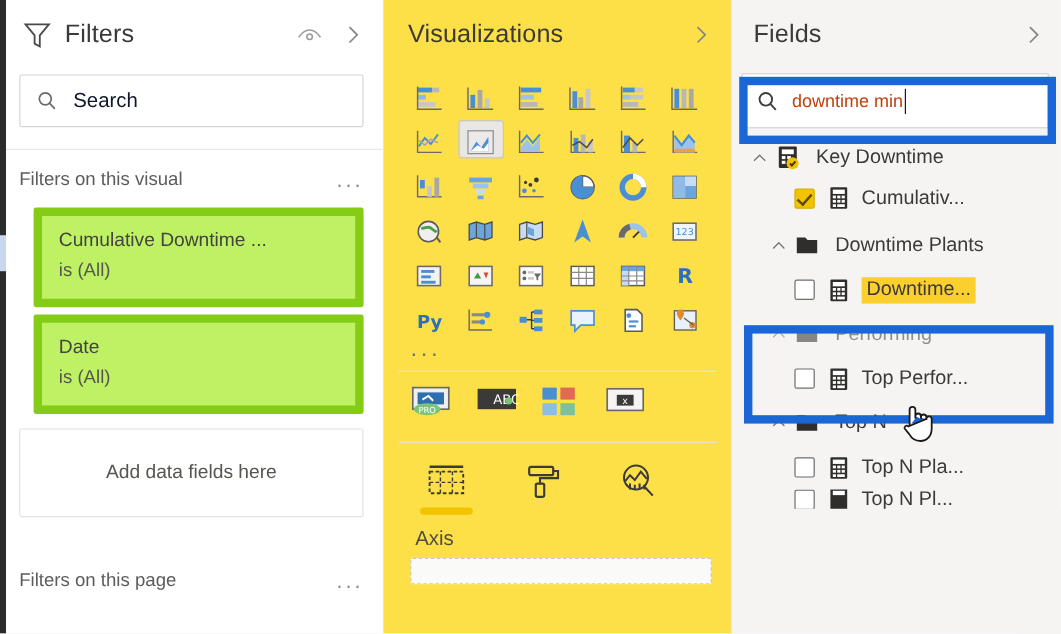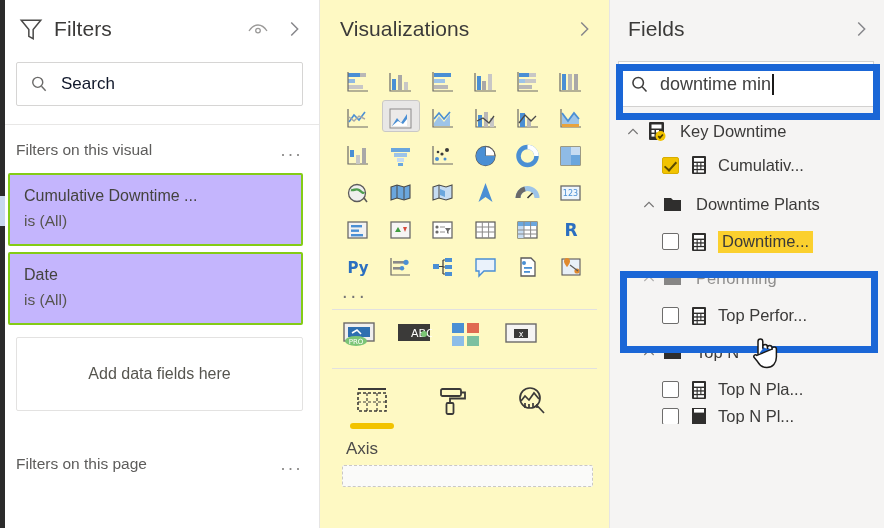--- a/index.html
+++ b/index.html
@@ -75,43 +75,43 @@
   }
   .sect-label {
     display: flex; align-items: center;
     padding: 16px 16px 8px 16px;
     font-size: 15.5px; color: #5d5c5b;
   }
   .sect-label .spacer { flex: 1 1 auto; }
   .dots { color: #8a8988; font-size: 18px; letter-spacing: 2.5px; line-height: 10px; }
 
   .filter-card {
-    margin: 6px 16px 0 8px;
-    border: 2px solid #84cc16;
+    margin: 6px 16px 0 28px;
+    border: 7px solid #84cc16;
     border-radius: 2px;
-    background: #c4b5fd;
+    background: #bef264;
     padding: 12px 14px 14px 14px;
   }
   .fc-title { font-size: 16px; color: #44433f; margin-bottom: 7px; }
   .fc-sub { font-size: 15.5px; color: #56554f; }
 
   .dropzone {
     margin: 12px 16px 0 16px;
     border: 1px solid #e3e2e1;
     border-radius: 2px;
     height: 74px;
     display: flex; align-items: center; justify-content: center;
     font-size: 16px; color: #56554f;
     background: #fff;
   }
 
   
   .vis-pane {
     width: 290px; height: 528px;
-    background: #fef9c3;
+    background: #fde047;
     border-right: 1px solid #e6e5e4;
     flex: 0 0 290px;
     position: relative;
   }
   .vis-head {
     display: flex; align-items: center;
     height: 58px;
     padding: 0 14px 0 20px;
   }
   .vis-head .spacer { flex: 1 1 auto; }
@@ -179,21 +179,21 @@
 
   .fsearch-outer {
     margin: 3px 10px 0 8px;
     background: #ffffff;
     border: 1px solid #d2d1d0;
     height: 46px;
     display: flex; align-items: center;
     padding: 0 10px;
   }
   .fsearch-outer .mag { width: 21px; height: 21px; color: #3f3e3d; margin-right: 10px; }
-  .fsearch-text { font-size: 18px; color: #404040; white-space: nowrap; }
+  .fsearch-text { font-size: 15px; color: #c2410c; white-space: nowrap; }
   .caret {
     display: inline-block;
     width: 1.5px; height: 21px;
     background: #1b1a19;
     margin-left: 1px;
     vertical-align: -4px;
   }
 
   .tree { padding: 6px 0 0 0; }
   .trow {

